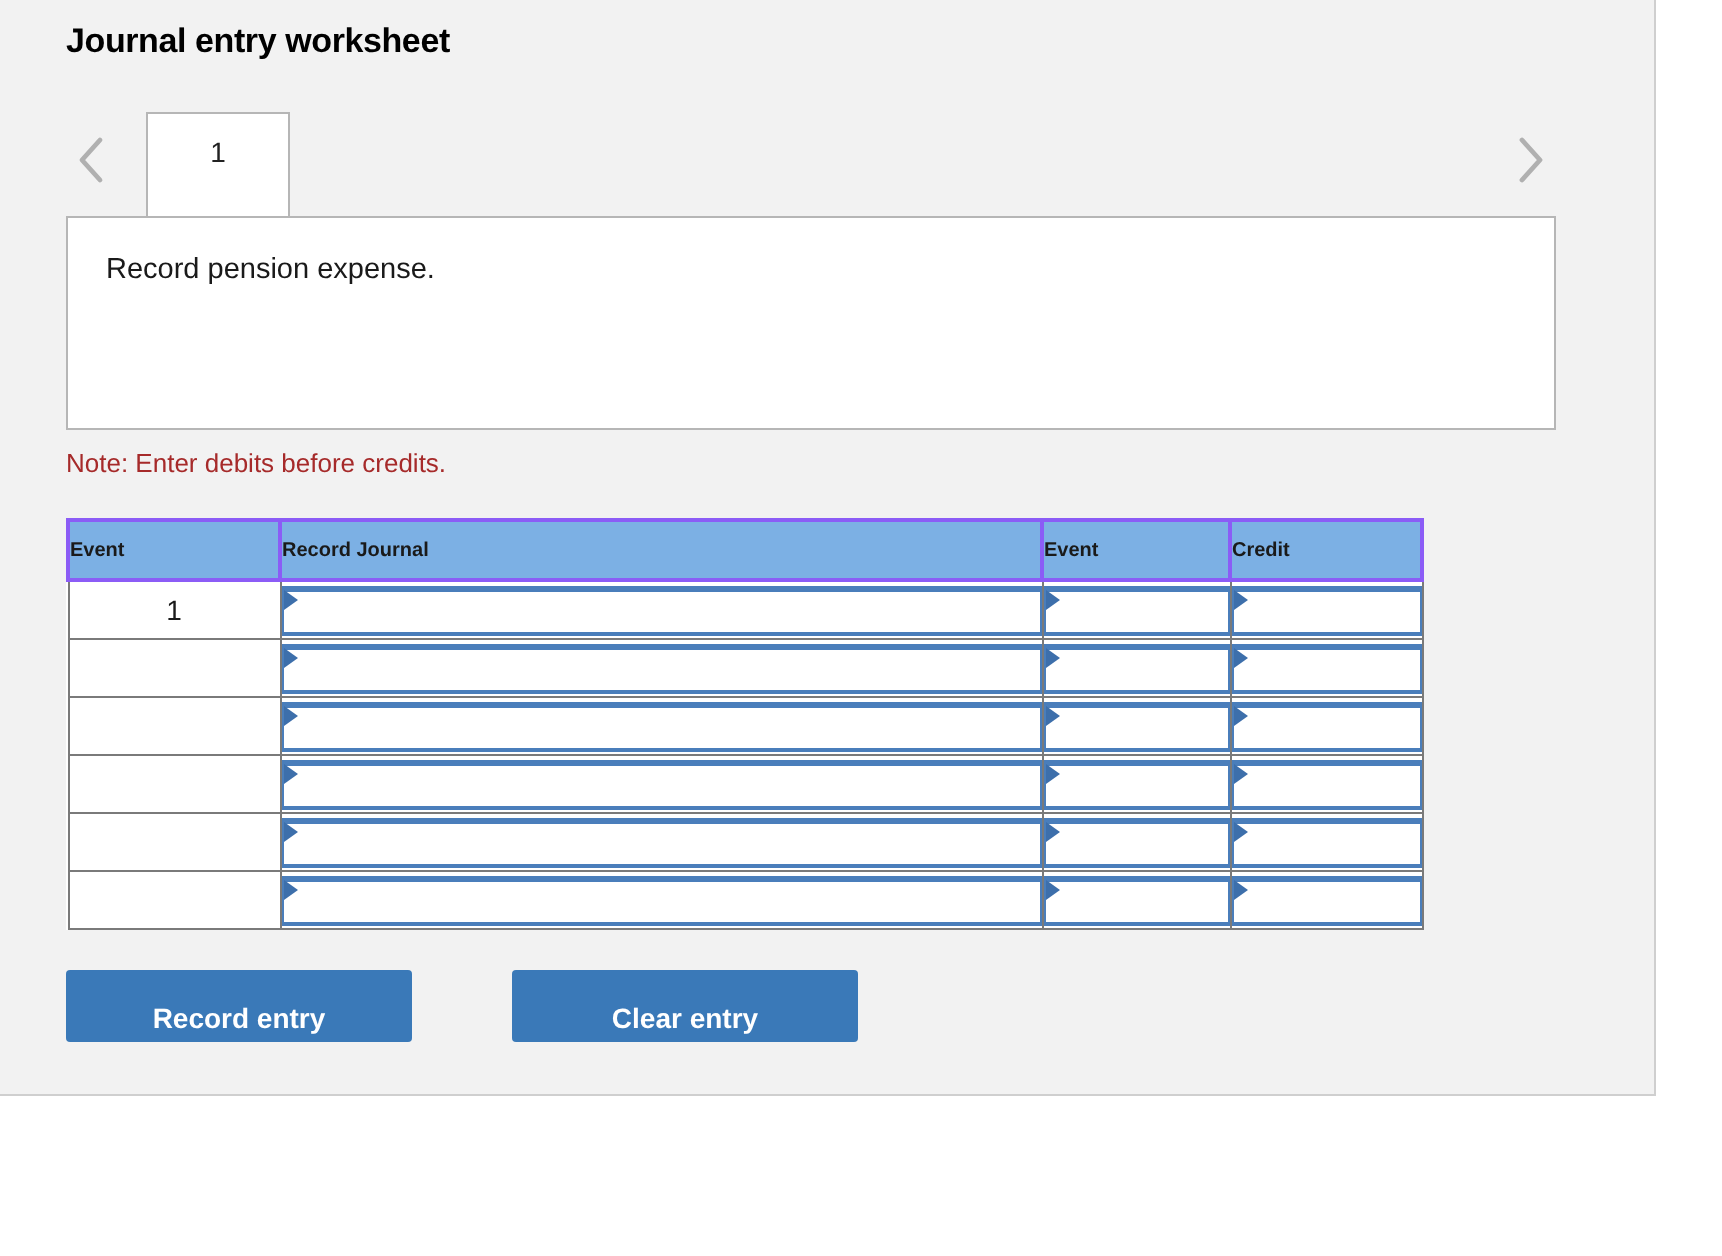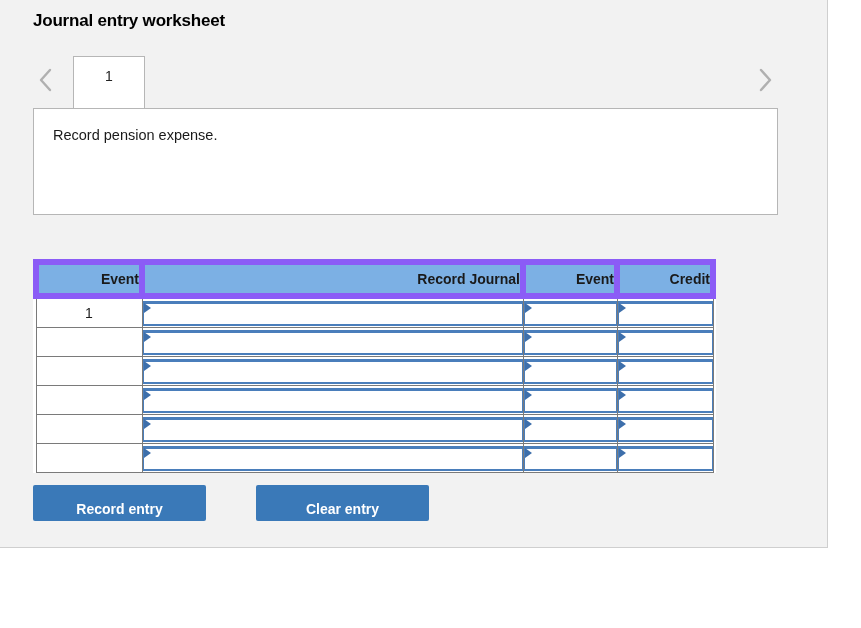--- a/index.html
+++ b/index.html
@@ -122,27 +122,27 @@
     position: absolute;
     left: 34px;
     top: 260px;
     width: 677px;
     border-collapse: collapse;
     table-layout: fixed;
     background: #ffffff;
   }
   .jtable th {
     background: #7cb0e4;
-    border: 6px solid #8b5cf6;
-    font-size: 14px;
+    border: 2px solid #8b5cf6;
+    font-size: 10px;
     font-weight: bold;
     color: #1a1a1a;
     height: 28px;
     padding: 0;
-    text-align: right;
+    text-align: left;
   }
   .jtable td {
     border: 1px solid #7a7a7a;
     height: 28px;
     padding: 0;
     vertical-align: middle;
   }
   .col-event   { width: 106px; }
   .col-journal { width: 381px; }
   .col-debit   { width: 94px; }
@@ -222,20 +222,21 @@
           <polyline points="4,3 13,13 4,23" fill="none" stroke="#b0b0b0" stroke-width="2.4" stroke-linecap="round" stroke-linejoin="round"></polyline>
         </svg>
       </div>
 
     </div>
 
     <div class="promptbox">
       <div class="prompt-text">Record pension expense.</div>
     </div>
 
+    <div class="note">Note: Enter debits before credits.</div>
 
     <table class="jtable">
       <colgroup>
         <col class="col-event">
         <col class="col-journal">
         <col class="col-debit">
         <col class="col-credit">
       </colgroup>
       <thead>
         <tr>

